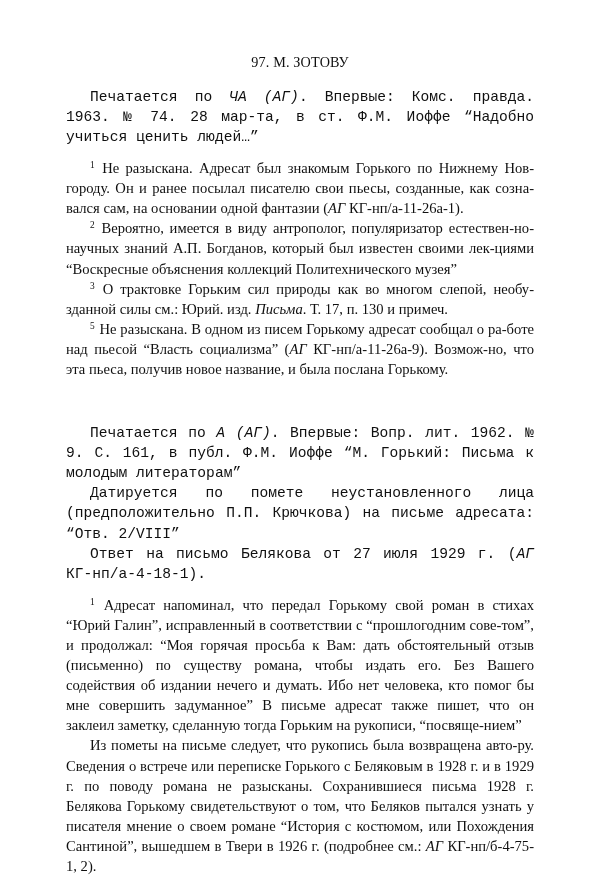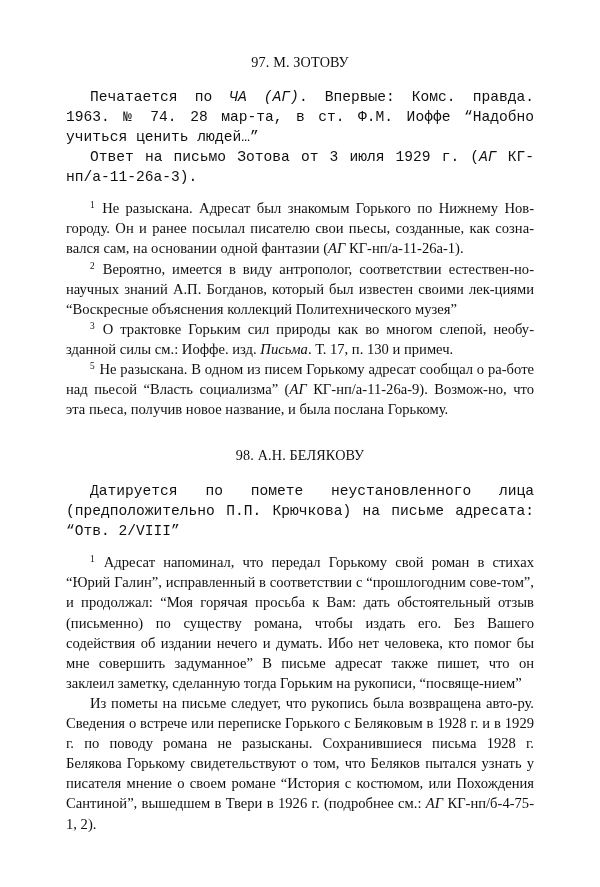--- a/index.html
+++ b/index.html
@@ -105,36 +105,36 @@
 
 <div class="page">
 
   <div class="text-block">
 
     <h2 class="section-title first">97. М. ЗОТОВУ</h2>
 
     <div class="gap-after-title"></div>
 
     <p class="para"><span>Печатается по </span><i>ЧА (АГ)</i><span>. Впервые: Комс. правда. 1963. № 74. 28 мар-та, в ст. Ф.М. Иоффе “Надобно учиться ценить людей…”</span></p>
-    <p class="para"><span>Ответ на письмо Зотова от 3 июля 1929 г. (</span><i>АГ</i><span>  КГ-нп/а-11-26а-3).</span></p>
 
     <div class="note-gap"></div>
 
     <p class="note"><sup class="fn">1</sup> <span><span>Не разыскана. Адресат был знакомым Горького по Нижнему Нов-городу. Он и ранее посылал писателю свои пьесы, созданные, как созна-вался сам, на основании одной фантазии (</span><i>АГ</i><span>  КГ-нп/а-11-26а-1).</span></span></p>
-    <p class="note"><sup class="fn">2</sup> <span><span>Вероятно, имеется в виду антрополог, соответствии естествен-но-научных знаний А.П. Богданов, который был известен своими лек-циями “Воскресные объяснения коллекций Политехнического музея”</span></span></p>
-    <p class="note"><sup class="fn">3</sup> <span><span>О трактовке Горьким сил природы как во многом слепой, необу-зданной силы см.: Иоффе. изд. </span><i>Письма</i><span>. Т. 17, п. 130 и примеч.</span></span></p>
+    <p class="note"><sup class="fn">2</sup> <span><span>Вероятно, имеется в виду антрополог, популяризатор естествен-но-научных знаний А.П. Богданов, который был известен своими лек-циями “Воскресные объяснения коллекций Политехнического музея”</span></span></p>
+    <p class="note"><sup class="fn">3</sup> <span><span>О трактовке Горьким сил природы как во многом слепой, необу-зданной силы см.: Юрий. изд. </span><i>Письма</i><span>. Т. 17, п. 130 и примеч.</span></span></p>
     <p class="note"><sup class="fn">5</sup> <span><span>Не разыскана. В одном из писем Горькому адресат сообщал о ра-боте над пьесой “Власть социализма” (</span><i>АГ</i><span>  КГ-нп/а-11-26а-9). Возмож-но, что эта пьеса, получив новое название, и была послана Горькому.</span></span></p>
 
     <div class="gap-before-title"></div>
 
-    <h2 class="section-title">98. А.Н. БЕЛЯКОВУ</h2>
 
     <div class="gap-after-title-2"></div>
 
+    <p class="para"><span>Печатается по </span><i>А (АГ)</i><span>. Впервые: Вопр. лит. 1962. № 9. С. 161, в публ. Ф.М. Иоффе “М. Горький: Письма к молодым литераторам”</span></p>
     <p class="para"><span>Датируется по помете неустановленного лица (предположительно П.П. Крючкова) на письме адресата: “Отв. 2/VIII”</span></p>
+    <p class="para"><span>Ответ на письмо Белякова от 27 июля 1929 г. (</span><i>АГ</i><span>  КГ-нп/а-4-18-1).</span></p>
 
     <div class="note-gap"></div>
 
     <p class="note"><sup class="fn">1</sup> <span><span>Адресат напоминал, что передал Горькому свой роман в стихах “Юрий Галин”, исправленный в соответствии с “прошлогодним сове-том”, и продолжал: “Моя горячая просьба к Вам: дать обстоятельный отзыв (письменно) по существу романа, чтобы издать его. Без Вашего содействия об издании нечего и думать. Ибо нет человека, кто помог бы мне совершить задуманное”  В письме адресат также пишет, что он заклеил заметку, сделанную тогда Горьким на рукописи, “посвяще-нием”</span></span></p>
     <p class="note"><span>Из пометы на письме следует, что рукопись была возвращена авто-ру. Сведения о встрече или переписке Горького с Беляковым в 1928 г. и в 1929 г. по поводу романа не разысканы. Сохранившиеся письма 1928 г. Белякова Горькому свидетельствуют о том, что Беляков пытался узнать у писателя мнение о своем романе “История с костюмом, или Похождения Сантиной”, вышедшем в Твери в 1926 г. (подробнее см.: </span><i>АГ</i><span>  КГ-нп/б-4-75-1, 2).</span></p>
 
   </div>
 
 
 </div>

